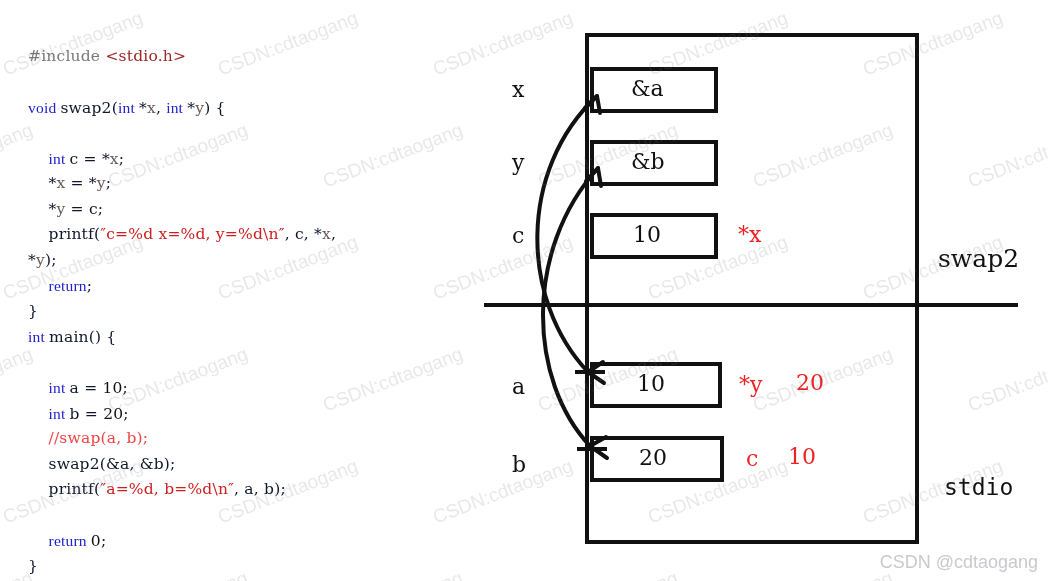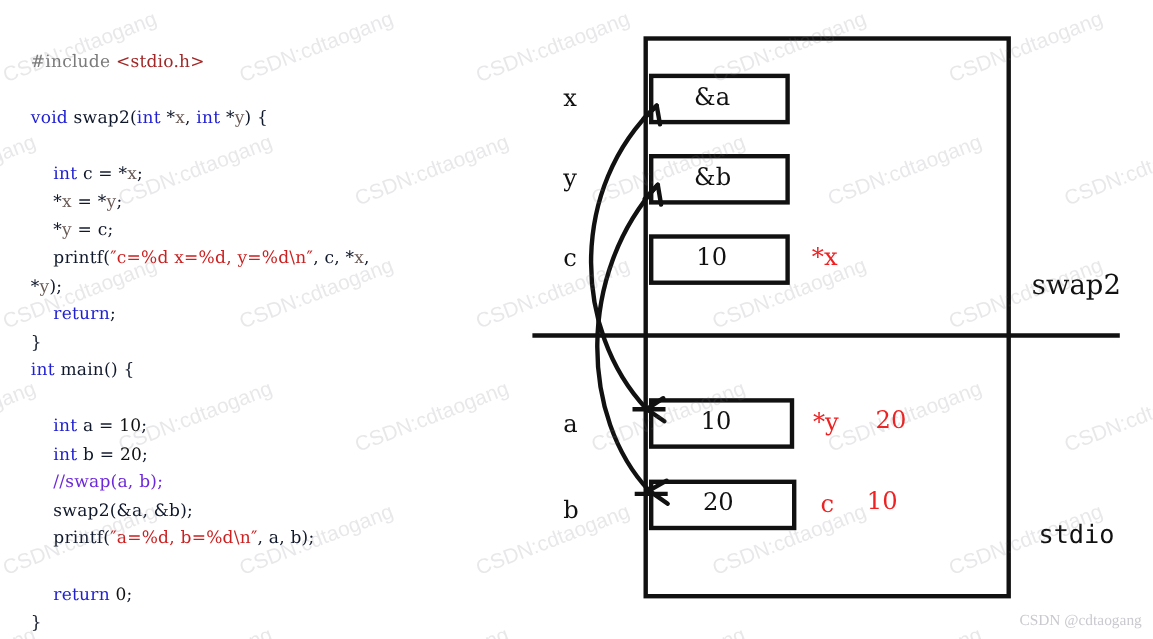--- a/index.html
+++ b/index.html
@@ -29,25 +29,25 @@
     top: 28px;
     width: 450px;
     font-family: "DejaVu Serif", serif;
     font-size: 15.5px;
     line-height: 25.5px;
     white-space: pre;
     color: #111111;
     letter-spacing: 0.2px;
   }
   .ln { display: block; height: 25.5px; }
-  .kw   { color: #2020d0; }
+  .kw   { color: #2020d0; font-family: Liberation Serif, serif; }
   .pp   { color: #7a7a7a; }
   .hdr  { color: #a02828; }
   .str  { color: #cc2020; }
-  .cmt  { color: #6d28d9; }
+  .cmt  { color: #ef4444; }
   .var  { color: #6a5a55; }
   .num  { color: #111111; }
   .plain{ color: #0f172a; }
 
   
   #diagram {
     position: absolute;
     left: 0;
     top: 0;
     width: 1048px;
@@ -83,22 +83,22 @@
     color: rgba(120,120,130,0.17);
     transform: rotate(-21deg);
     transform-origin: 0 0;
     white-space: nowrap;
     font-weight: 500;
   }
   #credit {
     position: absolute;
     right: 10px;
     bottom: 8px;
-    font-family: Liberation Serif, serif;
-    font-size: 14px;
+    font-family: Liberation Sans, sans-serif;
+    font-size: 18px;
     color: #c9c9cf;
     white-space: nowrap;
   }
 </style>
 </head>
 <body>
 
 <div id="code-panel">
   <pre id="code-listing"><span class="ln"><span class="pp">#include </span><span class="hdr">&lt;stdio.h&gt;</span></span><span class="ln">&nbsp;</span><span class="ln"><span class="kw">void </span><span class="plain">swap2(</span><span class="kw">int </span><span class="plain">*</span><span class="var">x</span><span class="plain">, </span><span class="kw">int </span><span class="plain">*</span><span class="var">y</span><span class="plain">) {</span></span><span class="ln">&nbsp;</span><span class="ln"><span class="plain">    </span><span class="kw">int </span><span class="plain">c = *</span><span class="var">x</span><span class="plain">;</span></span><span class="ln"><span class="plain">    *</span><span class="var">x</span><span class="plain"> = *</span><span class="var">y</span><span class="plain">;</span></span><span class="ln"><span class="plain">    *</span><span class="var">y</span><span class="plain"> = c;</span></span><span class="ln"><span class="plain">    printf(</span><span class="str">″c=%d x=%d, y=%d\n″</span><span class="plain">, c, *</span><span class="var">x</span><span class="plain">,</span></span><span class="ln"><span class="plain">*</span><span class="var">y</span><span class="plain">);</span></span><span class="ln"><span class="plain">    </span><span class="kw">return</span><span class="plain">;</span></span><span class="ln"><span class="plain">}</span></span><span class="ln"><span class="kw">int </span><span class="plain">main() {</span></span><span class="ln">&nbsp;</span><span class="ln"><span class="plain">    </span><span class="kw">int </span><span class="plain">a = </span><span class="num">10</span><span class="plain">;</span></span><span class="ln"><span class="plain">    </span><span class="kw">int </span><span class="plain">b = </span><span class="num">20</span><span class="plain">;</span></span><span class="ln"><span class="plain">    </span><span class="cmt">//swap(a, b);</span></span><span class="ln"><span class="plain">    swap2(&amp;a, &amp;b);</span></span><span class="ln"><span class="plain">    printf(</span><span class="str">″a=%d, b=%d\n″</span><span class="plain">, a, b);</span></span><span class="ln">&nbsp;</span><span class="ln"><span class="plain">    </span><span class="kw">return </span><span class="num">0</span><span class="plain">;</span></span><span class="ln"><span class="plain">}</span></span></pre>
 </div>

